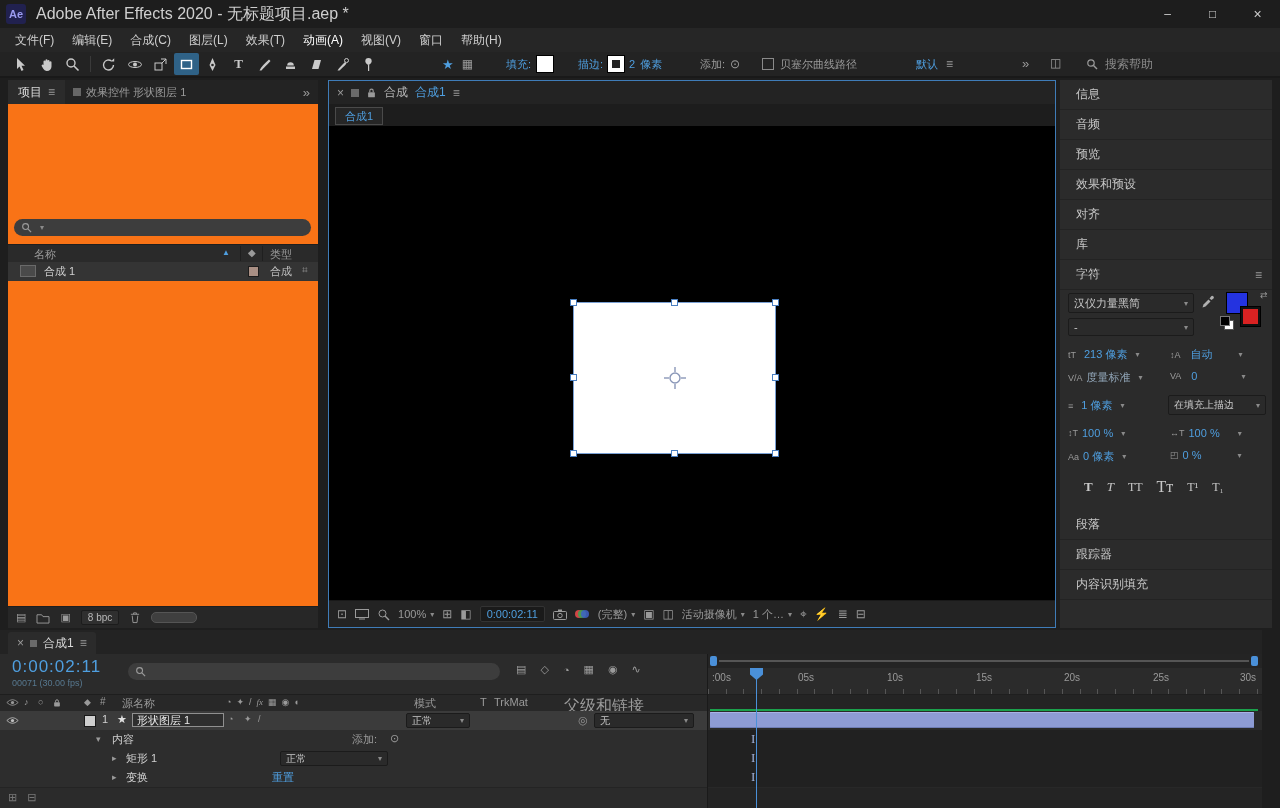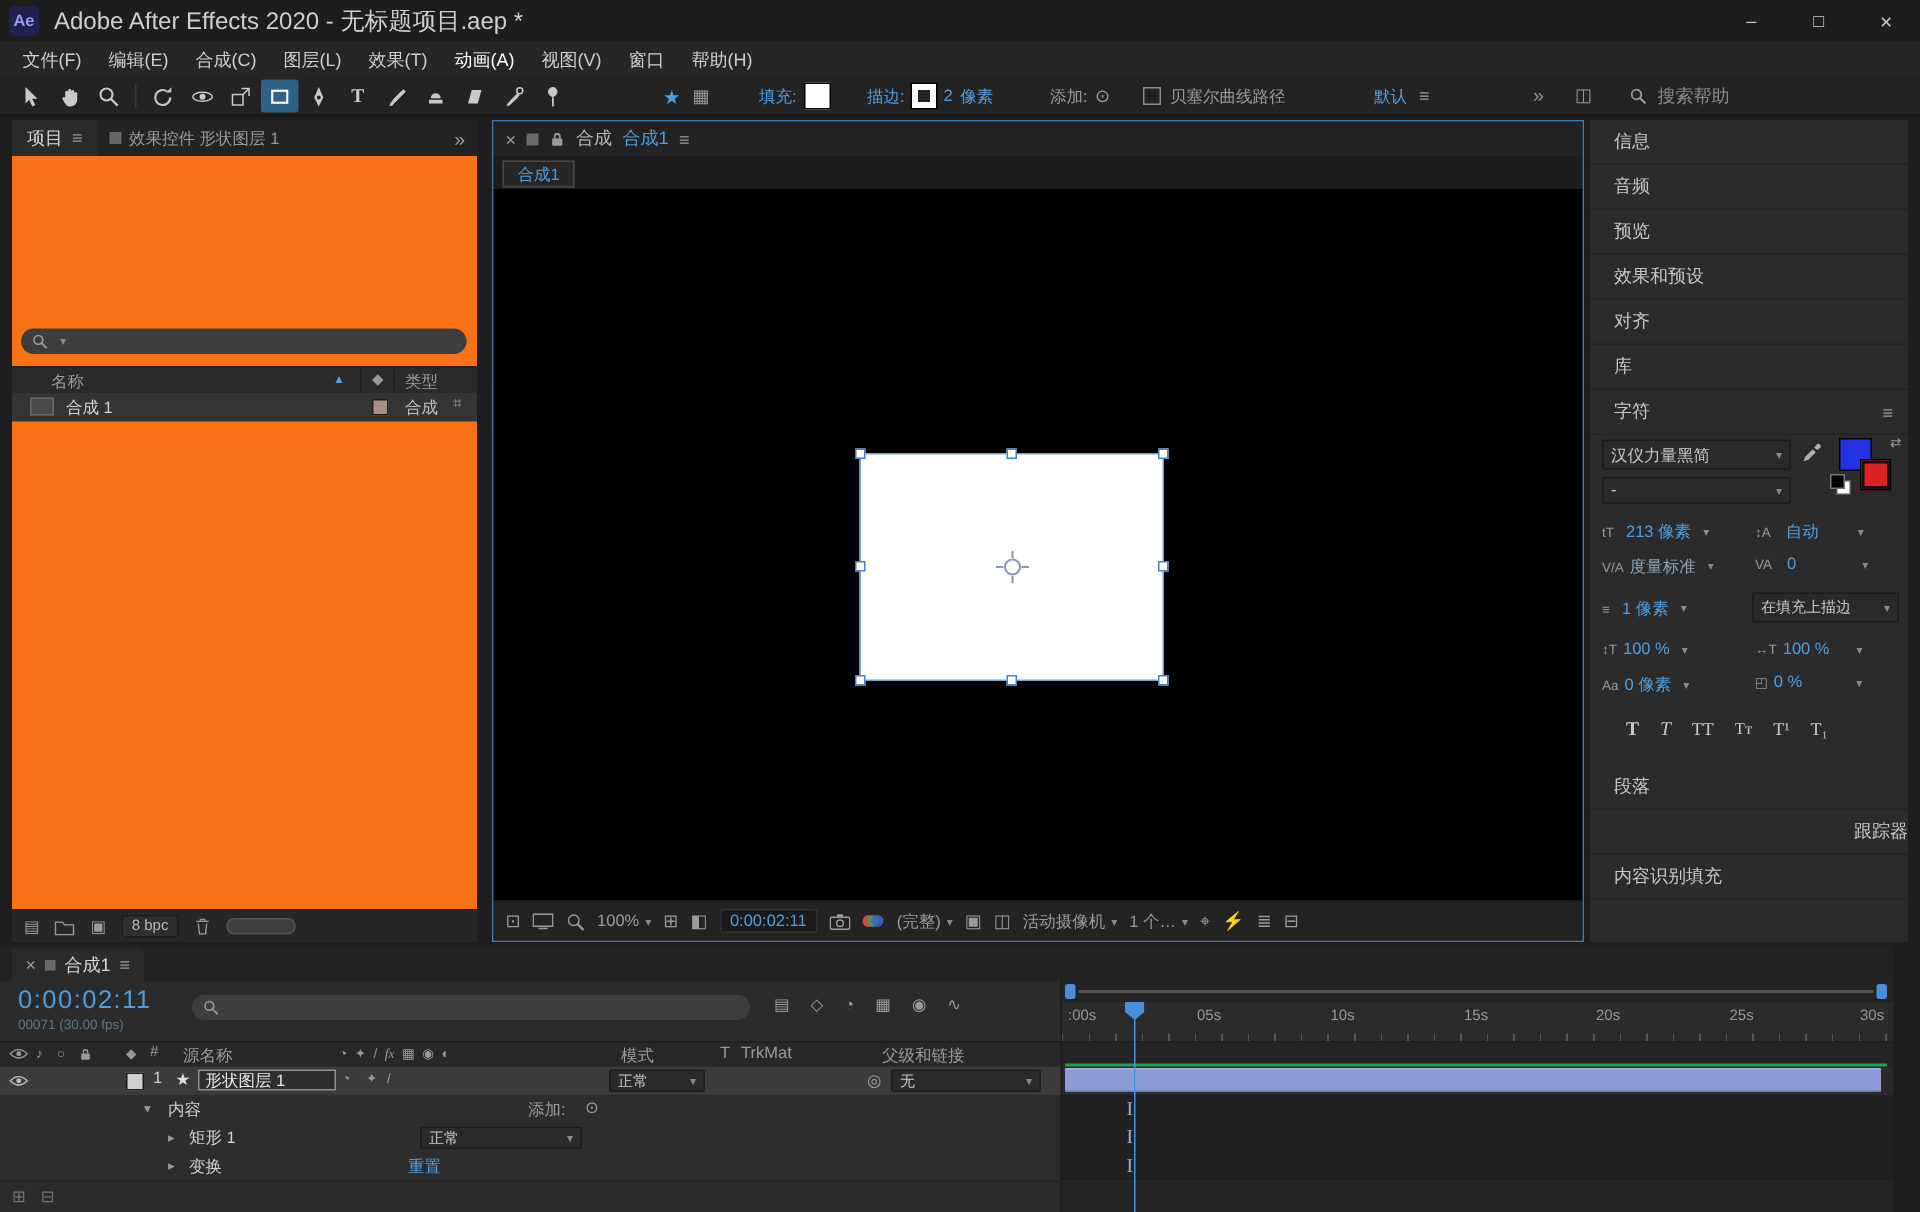--- a/index.html
+++ b/index.html
@@ -425,30 +425,30 @@
       <div class="abs flex" style="left:110px;top:159px;gap:4px;">
         <span class="cicon">◰</span>
         <span class="blue vlabel">0 %</span>
         <span class="chev" style="margin-left:32px;">▾</span>
       </div>
 
       <div class="abs flex" style="left:24px;top:188px;gap:14px;">
         <span style="font-weight:bold;font-family:'Liberation Serif',serif;font-size:13px;color:#c8c8c8;">T</span>
         <span style="font-style:italic;font-family:'Liberation Serif',serif;font-size:13px;color:#c8c8c8;">T</span>
         <span style="font-family:'Liberation Serif',serif;font-size:12px;color:#c8c8c8;">TT</span>
-        <span style="font-family:'Liberation Serif',serif;font-size:11px;color:#c8c8c8;">Tᴛ</span>
+        <span style="font-family:'Liberation Serif',serif;font-size:16px;color:#c8c8c8;">Tᴛ</span>
         <span style="font-family:'Liberation Serif',serif;font-size:12px;color:#c8c8c8;">T¹</span>
         <span style="font-family:'Liberation Serif',serif;font-size:12px;color:#c8c8c8;">T₁</span>
       </div>
     </div>
 
     <div class="phead" style="top:430px;">
       <span>段落</span>
       </div>
-    <div class="phead" style="top:460px;justify-content:flex-end;">
+    <div class="phead" style="top:460px;">
       <span>跟踪器</span>
       </div>
     <div class="phead" style="top:490px;">
       <span>内容识别填充</span>
       </div>
   </div>
 
   <div class="abs" style="left:0;top:630px;width:1262px;height:178px;background:#2b2b2b;">
     <div class="abs" style="left:0;top:0;right:0;height:24px;background:#232323;">
       <span class="abs flex" style="left:8px;top:2px;height:22px;background:#2b2b2b;border-radius:3px 3px 0 0;padding:0 9px;gap:6px;">
@@ -502,21 +502,21 @@
           <span class="cicon">✦</span>
           <span class="cicon">/</span>
           <span class="cicon" style="font-style:italic;font-family:'Liberation Serif',serif;">fx</span>
           <span class="cicon">▦</span>
           <span class="cicon">◉</span>
           <span class="cicon">◐</span>
         </div>
         <span class="abs dim" style="left:414px;top:1px;font-size:11px;">模式</span>
         <span class="abs dim" style="left:480px;top:1px;font-size:11px;">T</span>
         <span class="abs dim" style="left:494px;top:1px;font-size:11px;">TrkMat</span>
-        <span class="abs dim" style="left:588px;top:1px;font-size:11px;">父级和链接</span>
+        <span class="abs dim" style="left:564px;top:1px;font-size:16px;">父级和链接</span>
       </div>
 
       <div class="abs" style="left:0;top:57px;right:0;height:19px;background:#3b3b3b;border-bottom:1px solid #242424;">
         <span class="abs icn" style="left:6px;top:5px;">
           <svg width="13" height="9" viewBox="0 0 16 10">
               <path d="M1 5 Q8 -2 15 5 Q8 12 1 5Z" fill="none" stroke="#c0c0c0"></path>
               <circle cx="8" cy="5" r="2" fill="#c0c0c0"></circle>
             </svg>
           </span>
         <span class="abs" style="left:84px;top:4px;width:10px;height:10px;background:#d0d0d0;border:1px solid #1a1a1a;"></span>

